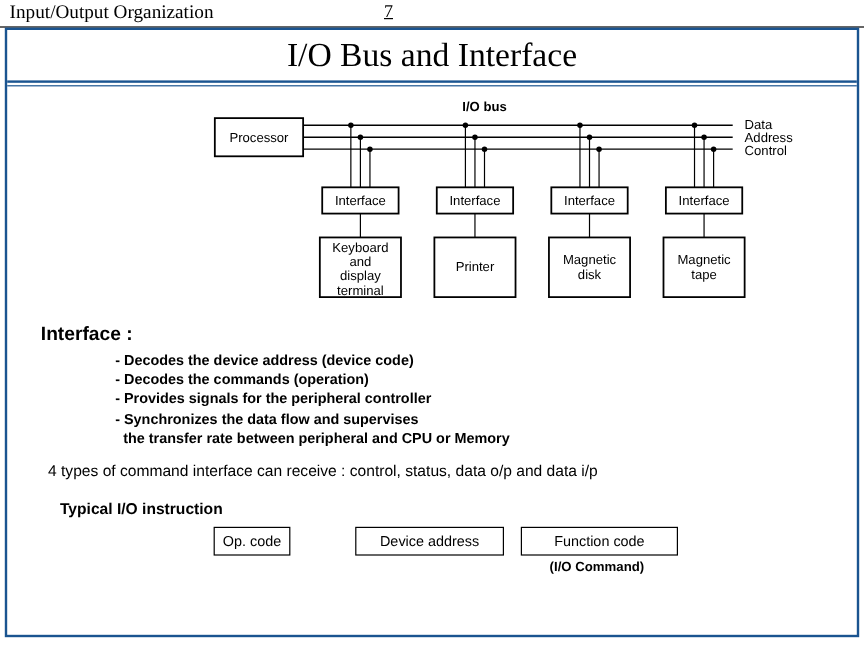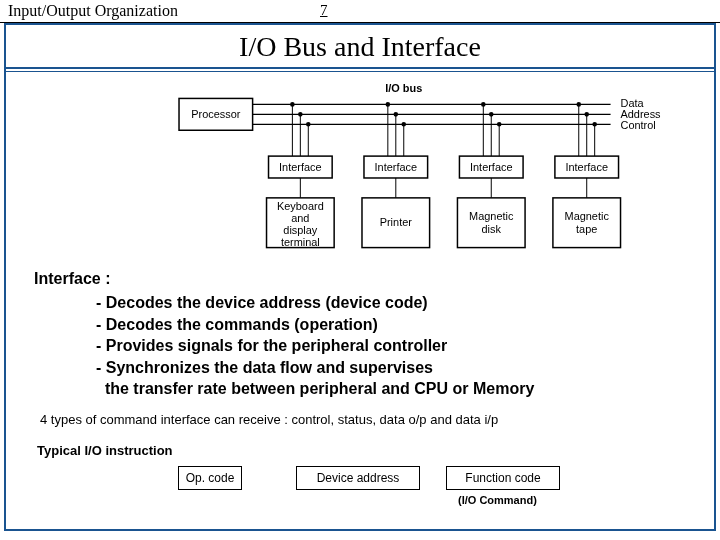--- a/index.html
+++ b/index.html
@@ -9,23 +9,23 @@
 .header-right{font-family:"Times New Roman",serif;font-size:15px;text-decoration:underline;position:absolute;left:320px;top:2px}
 .frame{border:2px solid #1a5490;margin:0 4px;height:508px;position:relative}
 .title{font-family:"Times New Roman",serif;font-size:28px;text-align:center;padding:6px 0 4px}
 .dbl-line{border-top:2px solid #1a5490;border-bottom:1px solid #1a5490;height:5px;margin-bottom:8px}
 .svg-area{width:100%;height:190px;display:block}
 .box{fill:#fff;stroke:#000;stroke-width:1.5}
 .txt{font-family:Arial,sans-serif;font-size:11px}
 .txtb{font-family:Arial,sans-serif;font-size:11px;font-weight:bold}
 .dot{fill:#000}
 .section-h{font-weight:bold;font-size:16px;padding-left:28px}
-.bullets{font-size:16px;font-weight:bold;padding:4px 0 10px 90px;line-height:1.35}
+.bullets{font-size:12px;font-weight:bold;padding:4px 0 10px 90px;line-height:1.35}
 .note{font-size:13px;padding:2px 0 16px 34px}
-.typical{font-size:13px;font-weight:bold;padding:0 0 8px 31px}
+.typical{font-size:13px;font-weight:bold;padding:0 0 8px 44px}
 .instr{position:relative;height:48px}
 .ibox{position:absolute;border:1.5px solid #000;font-size:12px;text-align:center;display:flex;align-items:center;justify-content:center;height:24px;top:0}
 .icap{position:absolute;font-size:11px;font-weight:bold;top:28px}
 </style>
 </head>
 <body>
 
 <div class="header">
   <div class="header-left">Input/Output Organization</div>
   <div class="header-right">7</div>
@@ -114,16 +114,16 @@
     <div>- Decodes the commands (operation)</div>
     <div>- Provides signals for the peripheral controller</div>
     <div>- Synchronizes the data flow and supervises</div>
     <div>&nbsp;&nbsp;the transfer rate between peripheral and CPU or Memory</div>
   </div>
   <div class="note">4 types of command interface can receive : control, status, data o/p and data i/p</div>
   <div class="typical">Typical I/O instruction</div>
   <div class="instr">
     <div class="ibox" style="left:172px;width:64px">Op. code</div>
     <div class="ibox" style="left:290px;width:124px">Device address</div>
-    <div class="ibox" style="left:440px;width:114px">Function code</div>
+    <div class="ibox" style="left:428px;width:131px">Function code</div>
     <div class="icap" style="left:452px">(I/O Command)</div>
   </div>
 </div>
 
 </body></html>

